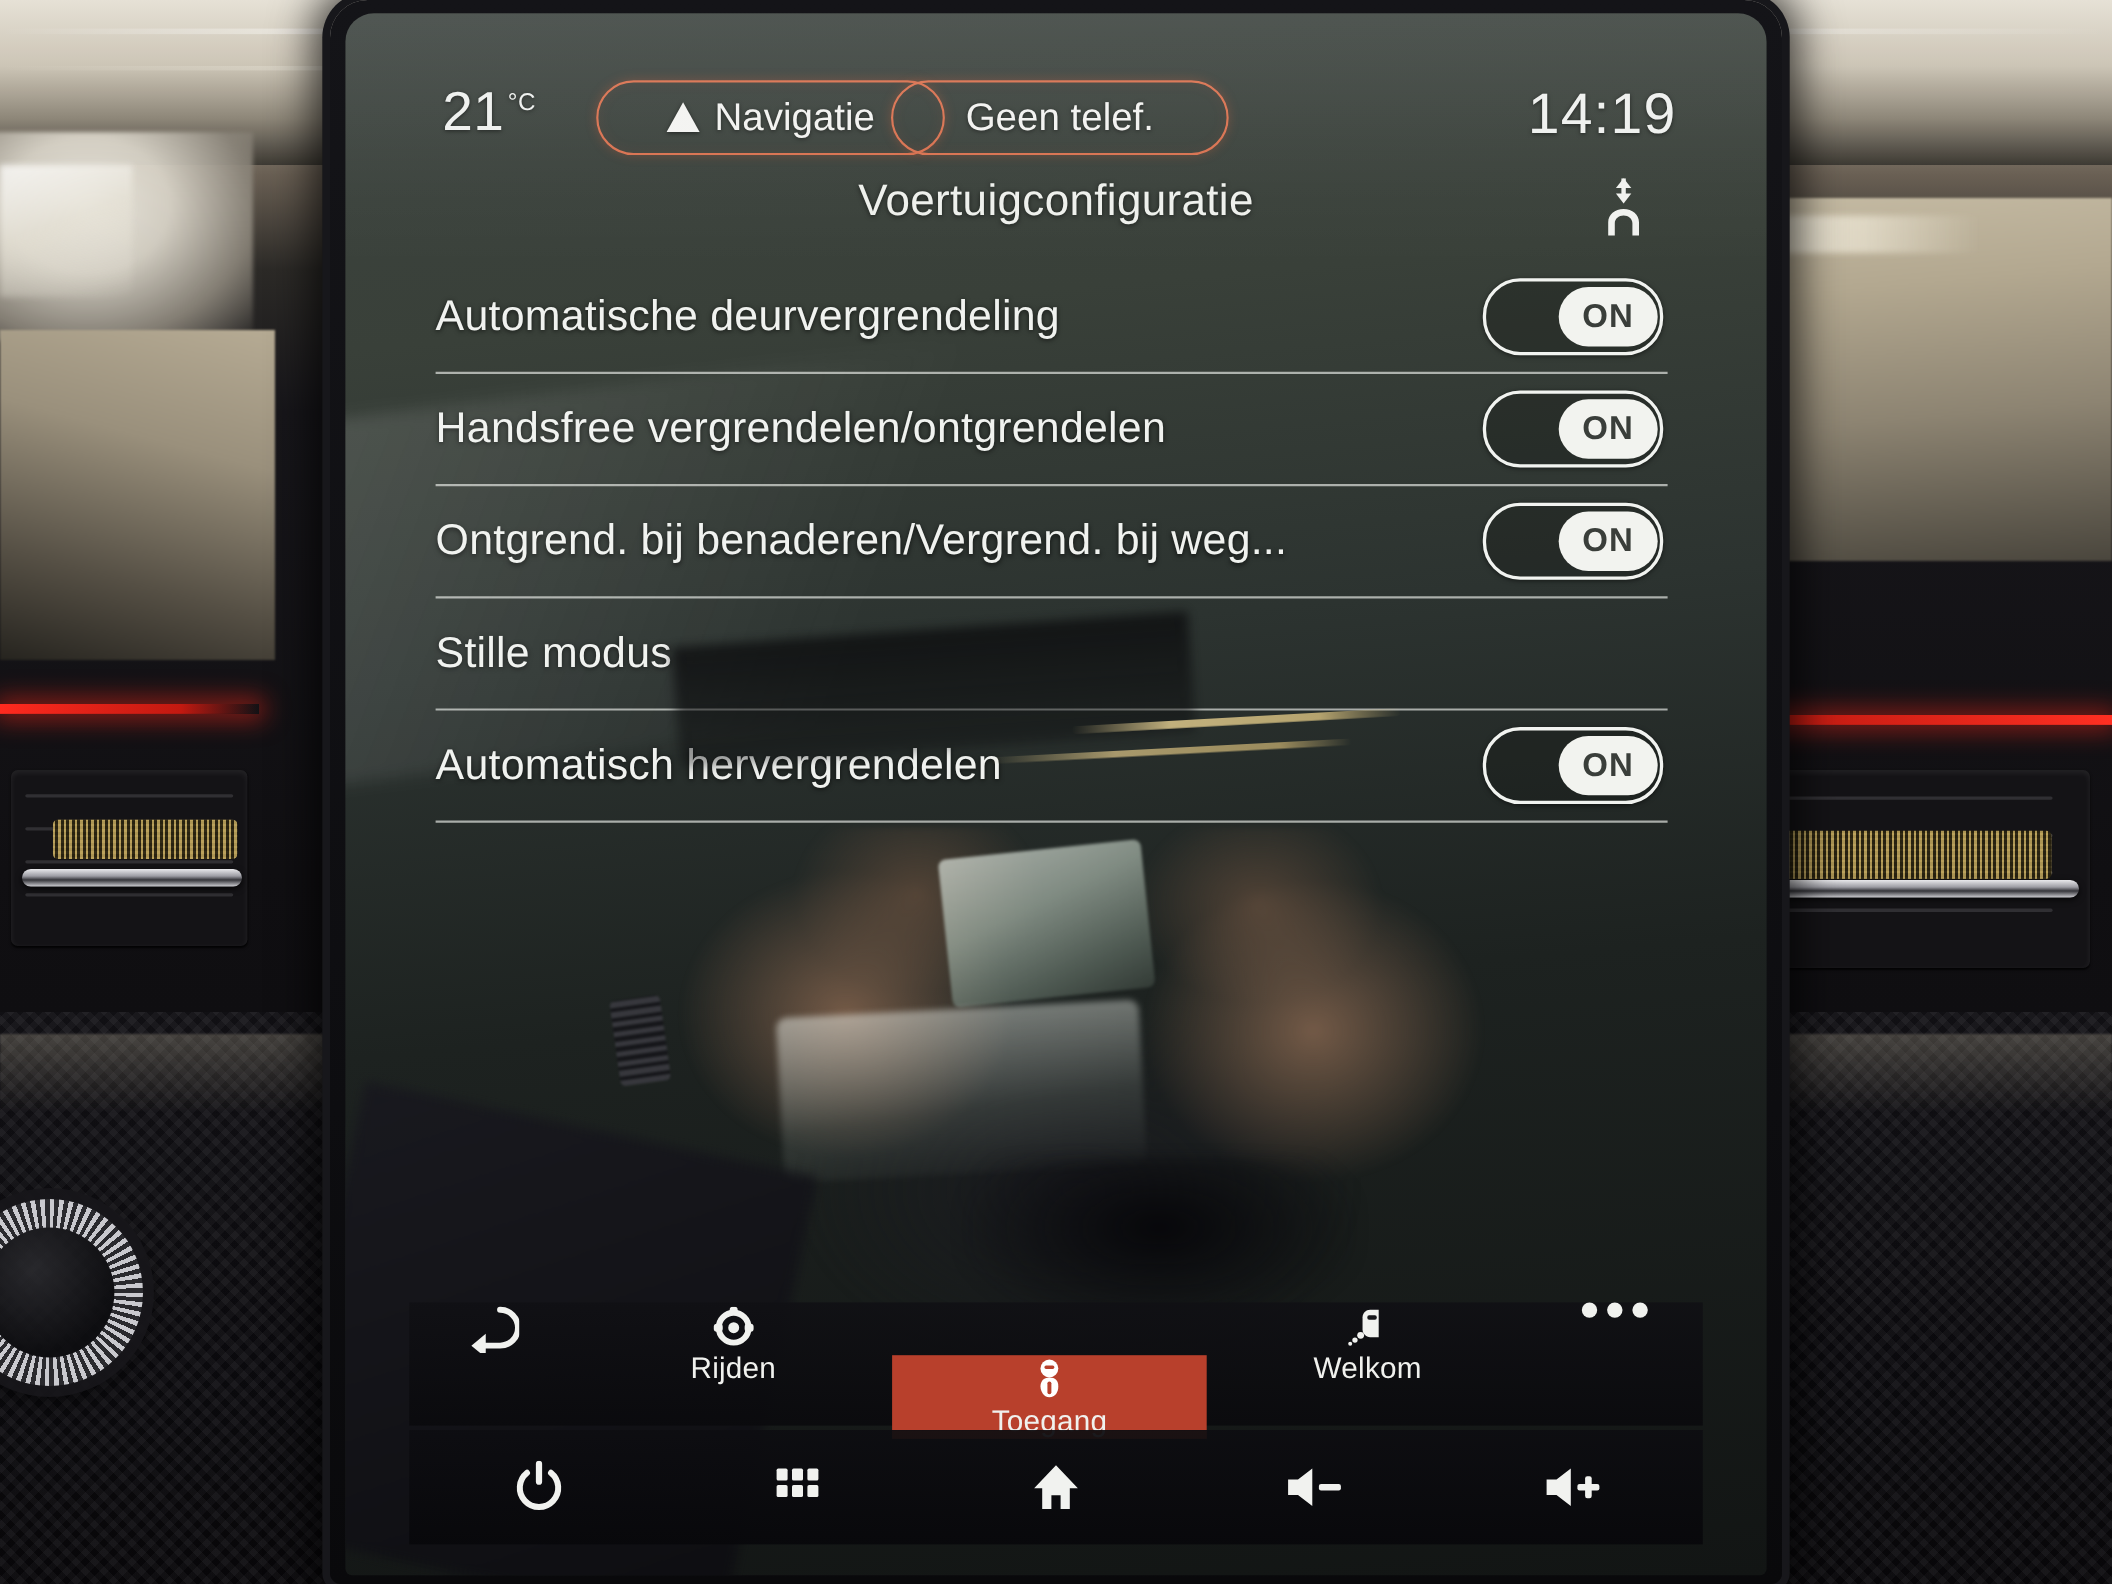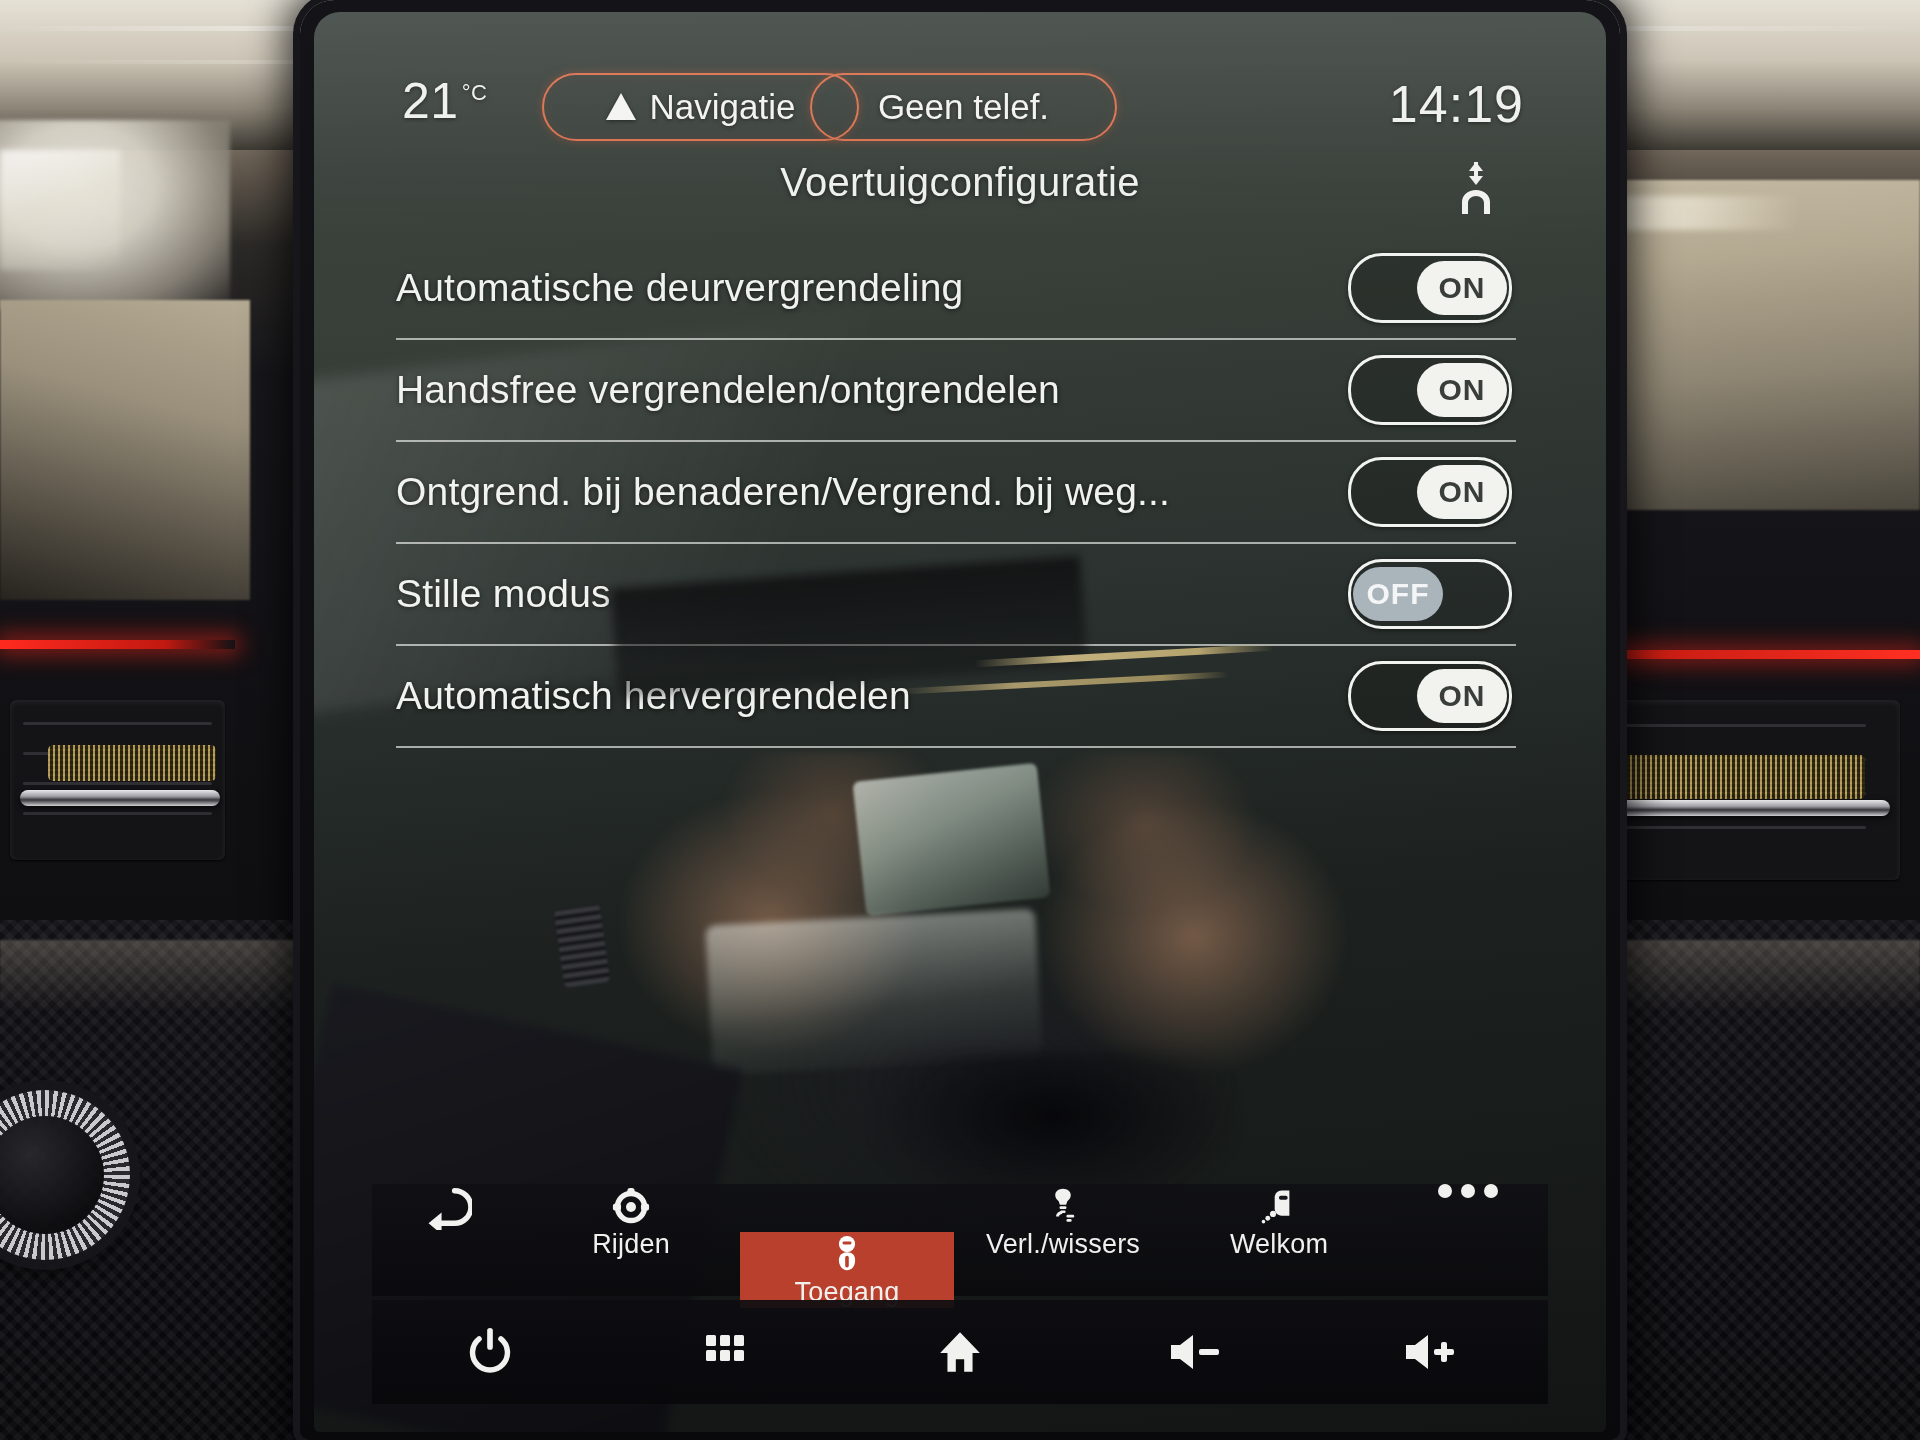--- a/index.html
+++ b/index.html
@@ -371,23 +371,20 @@
 
           <div class="row">
             <span class="row-label">Ontgrend. bij benaderen/Vergrend. bij weg...</span>
             <span class="toggle on">
               <span class="knob-pill">ON</span>
             </span>
           </div>
 
           <div class="row">
             <span class="row-label">Stille modus</span>
-            <span class="toggle off">
-              <span class="knob-pill">OFF</span>
-            </span>
           </div>
 
           <div class="row">
             <span class="row-label">Automatisch hervergrendelen</span>
             <span class="toggle on">
               <span class="knob-pill">ON</span>
             </span>
           </div>
 
         </div>
@@ -433,33 +430,20 @@
                 <circle cx="20" cy="11" r="9" fill="#fff"></circle>
                 <rect x="15" y="8" width="10" height="3.4" rx="1.6" fill="#b8402c"></rect>
                 <path d="M20 20c-6 0-9 4-9 9s3 11 9 11 9-5 9-11-3-9-9-9z" fill="#fff"></path>
                 <rect x="18" y="24" width="4" height="13" rx="2" fill="#b8402c"></rect>
               </svg>
             </span>
             <span>Toegang</span>
           </div>
           <div class="vdiv"></div>
 
-          <div class="tab">
-            <span class="tab-ico">
-              <svg viewBox="0 0 44 44" width="38" height="38">
-                <path class="ic" d="M22 1c-5 0-9 3.2-9 7.4 0 3 2 5.2 4 7l1.4 4h7.2l1.4-4c2-1.8 4-4 4-7C31 4.2 27 1 22 1z"></path>
-                <rect class="ic" x="18" y="21" width="8" height="3.4" rx="1.4"></rect>
-                <rect class="ic" x="19" y="26" width="6" height="3" rx="1.2"></rect>
-                <path class="ic" d="M14 33c0-3.6 3.2-6.4 7-6.4v3.4c-2 0-3.6 1.3-3.6 3z"></path>
-                <rect class="ic" x="26" y="31" width="9" height="3.2" rx="1.5"></rect>
-                <rect class="ic" x="26" y="36" width="6" height="3" rx="1.4"></rect>
-              </svg>
-            </span>
-            <span>Verl./wissers</span>
-          </div>
           <div class="vdiv"></div>
 
           <div class="tab">
             <span class="tab-ico">
               <svg viewBox="0 0 44 44" width="38" height="38">
                 <path class="ic" d="M34 3h-9c-4.4 0-8 3.6-8 8v13c0 4.4 3.6 8 8 8h9z"></path>
                 <rect x="22" y="9" width="10" height="4.5" rx="2" fill="#17171b"></rect>
                 <circle class="ic" cx="15" cy="30" r="3.6"></circle>
                 <circle class="ic" cx="9" cy="35" r="2.8"></circle>
                 <circle class="ic" cx="4" cy="39" r="2.1"></circle>

